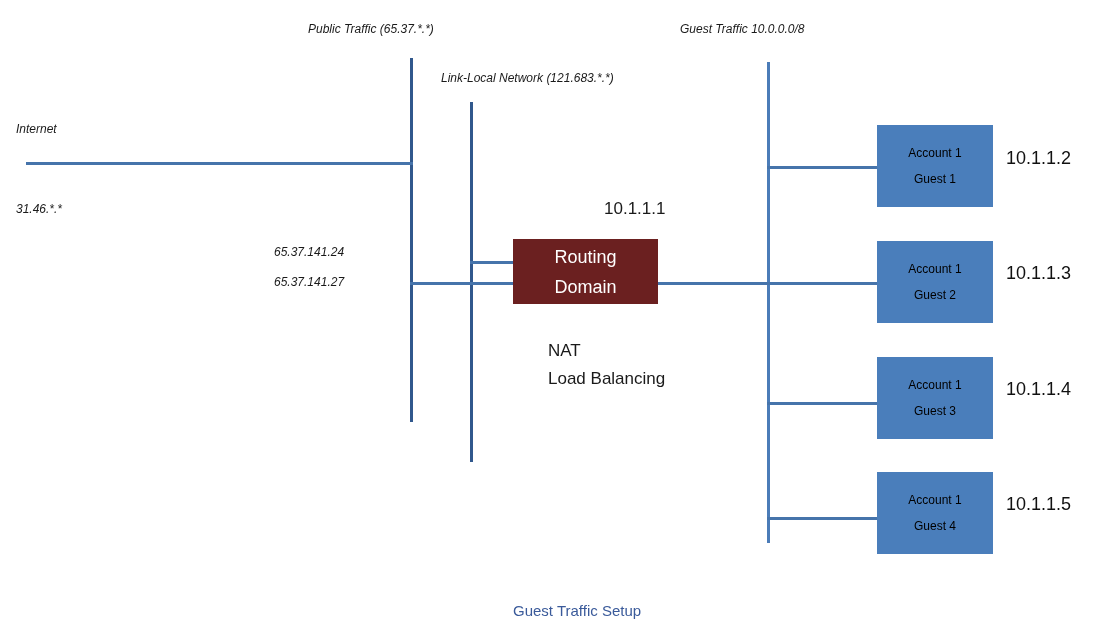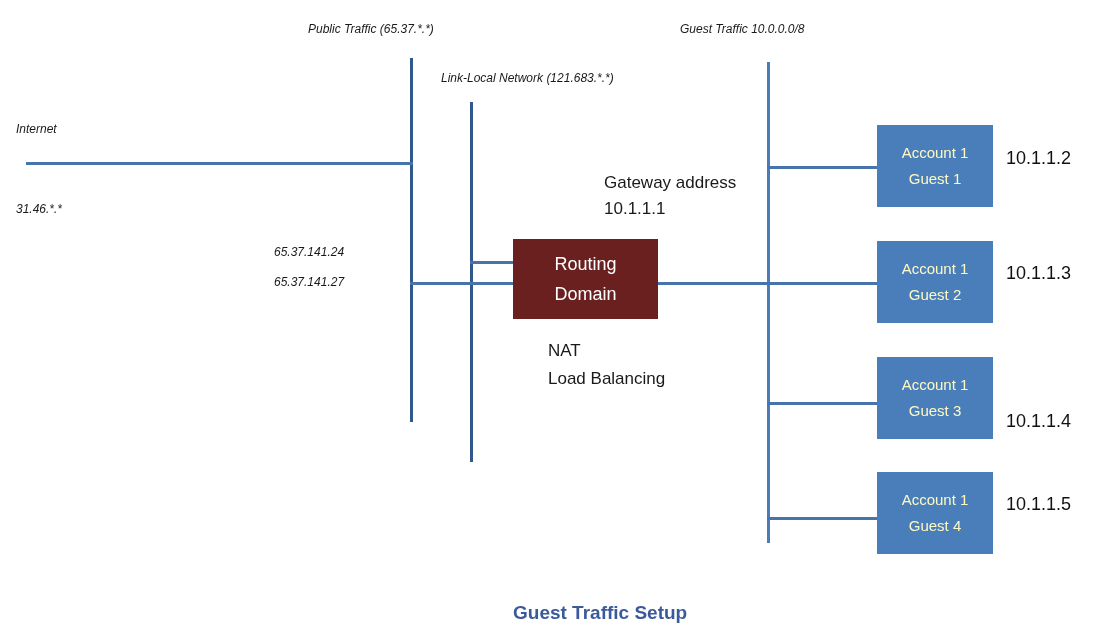--- a/index.html
+++ b/index.html
@@ -36,26 +36,26 @@
     position: absolute;
     width: 3px;
     background: #31588d;
   }
   .line-v.light {
     background: #4b7cb8;
   }
   .guest-box {
     position: absolute;
     background: #4a7ebb;
-    color: #fef9c3;
+    color: #000000;
     display: flex;
     flex-direction: column;
     align-items: center;
     justify-content: center;
-    font-size: 15px;
+    font-size: 12px;
     line-height: 26px;
     box-sizing: border-box;
   }
   .routing-box {
     position: absolute;
     background: #6b2020;
     color: #ffffff;
     display: flex;
     flex-direction: column;
     align-items: center;
@@ -65,22 +65,22 @@
     box-sizing: border-box;
   }
   .ip-lbl {
     position: absolute;
     font-size: 18px;
     color: #111111;
     white-space: nowrap;
   }
   .caption {
     position: absolute;
-    font-size: 19px;
-    font-weight: bold;
+    font-size: 15px;
+    font-weight: normal;
     color: #3a5a9a;
     white-space: nowrap;
   }
   .multi {
     position: absolute;
     font-size: 17px;
     line-height: 26px;
     color: #1a1a1a;
     white-space: nowrap;
   }
@@ -97,21 +97,20 @@
   <div class="lbl lbl-big" style="left:680px; top:18px;">Guest Traffic 10.0.0.0/8</div>
 
   <div class="lbl lbl-big" style="left:16px; top:118px;">Internet</div>
 
   <div class="lbl lbl-big" style="left:16px; top:198px;">31.46.*.*</div>
 
   <div class="lbl lbl-big" style="left:274px; top:241px;">65.37.141.24</div>
 
   <div class="lbl lbl-big" style="left:274px; top:271px;">65.37.141.27</div>
 
-  <div class="multi" style="left:604px; top:170px;">Gateway address</div>
   <div class="multi" style="left:604px; top:196px;">10.1.1.1</div>
 
   <div class="multi" style="left:548px; top:338px;">NAT</div>
   <div class="multi" style="left:548px; top:366px;">Load Balancing</div>
 
   <div class="line-v" style="left:410px; top:58px; height:364px;"></div>
 
   <div class="line-v" style="left:470px; top:102px; height:360px;"></div>
 
   <div class="line-v light" style="left:767px; top:62px; height:481px;"></div>
@@ -121,42 +120,42 @@
   <div class="line-h" style="left:470px; top:261px; width:43px;"></div>
 
   <div class="line-h" style="left:410px; top:282px; width:103px;"></div>
 
   <div class="line-h" style="left:657px; top:282px; width:222px;"></div>
 
   <div class="line-h" style="left:767px; top:166px; width:112px;"></div>
   <div class="line-h" style="left:767px; top:402px; width:112px;"></div>
   <div class="line-h" style="left:767px; top:517px; width:112px;"></div>
 
-  <div class="routing-box" style="left:513px; top:239px; width:145px; height:80px;">
+  <div class="routing-box" style="left:513px; top:239px; width:145px; height:65px;">
     <div>Routing</div>
     <div>Domain</div>
   </div>
 
   <div class="guest-box" style="left:877px; top:125px; width:116px; height:82px;">
     <div>Account 1</div>
     <div>Guest 1</div>
   </div>
   <div class="ip-lbl" style="left:1006px; top:148px;">10.1.1.2</div>
 
   <div class="guest-box" style="left:877px; top:241px; width:116px; height:82px;">
     <div>Account 1</div>
     <div>Guest 2</div>
   </div>
   <div class="ip-lbl" style="left:1006px; top:263px;">10.1.1.3</div>
 
   <div class="guest-box" style="left:877px; top:357px; width:116px; height:82px;">
     <div>Account 1</div>
     <div>Guest 3</div>
   </div>
-  <div class="ip-lbl" style="left:1006px; top:379px;margin-top:32px;">10.1.1.4</div>
+  <div class="ip-lbl" style="left:1006px; top:379px;">10.1.1.4</div>
 
   <div class="guest-box" style="left:877px; top:472px; width:116px; height:82px;">
     <div>Account 1</div>
     <div>Guest 4</div>
   </div>
   <div class="ip-lbl" style="left:1006px; top:494px;">10.1.1.5</div>
 
   <div class="caption" style="left:513px; top:602px;">Guest Traffic Setup</div>
 
 </div>

